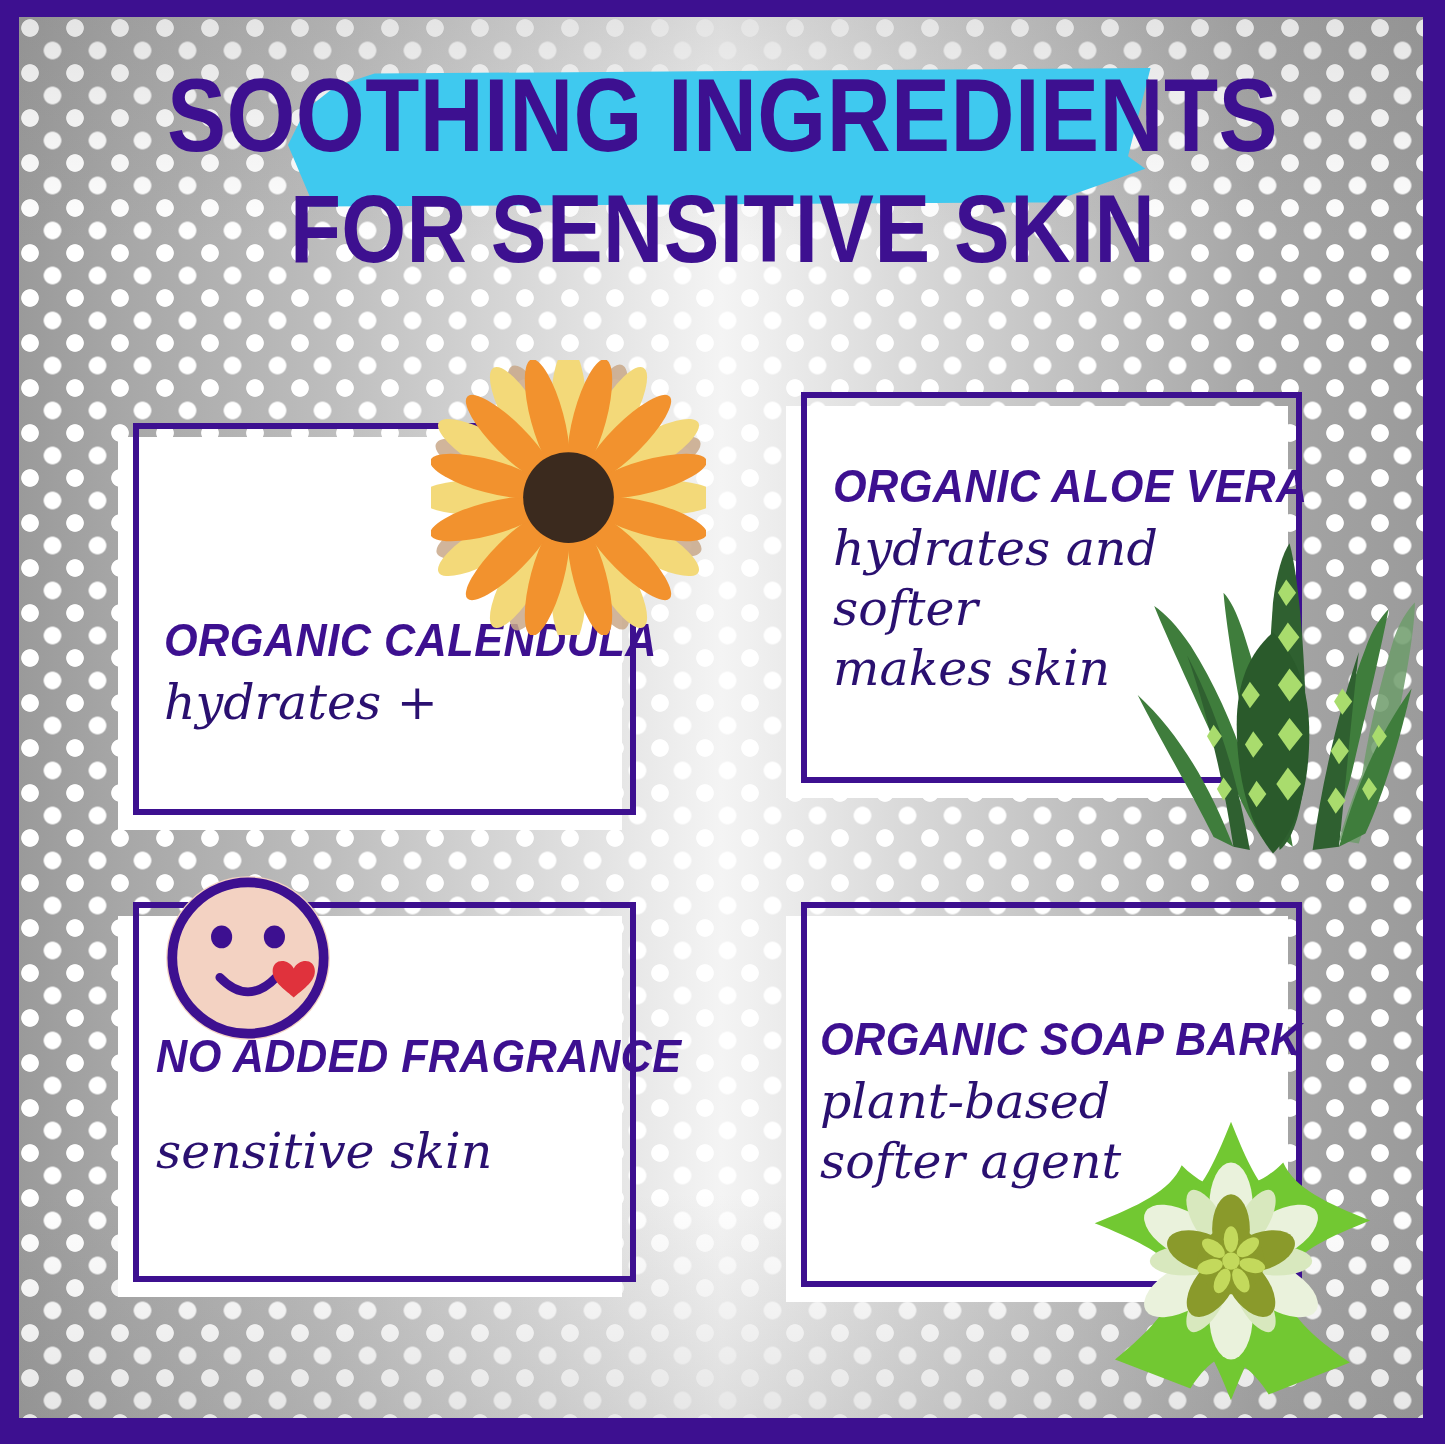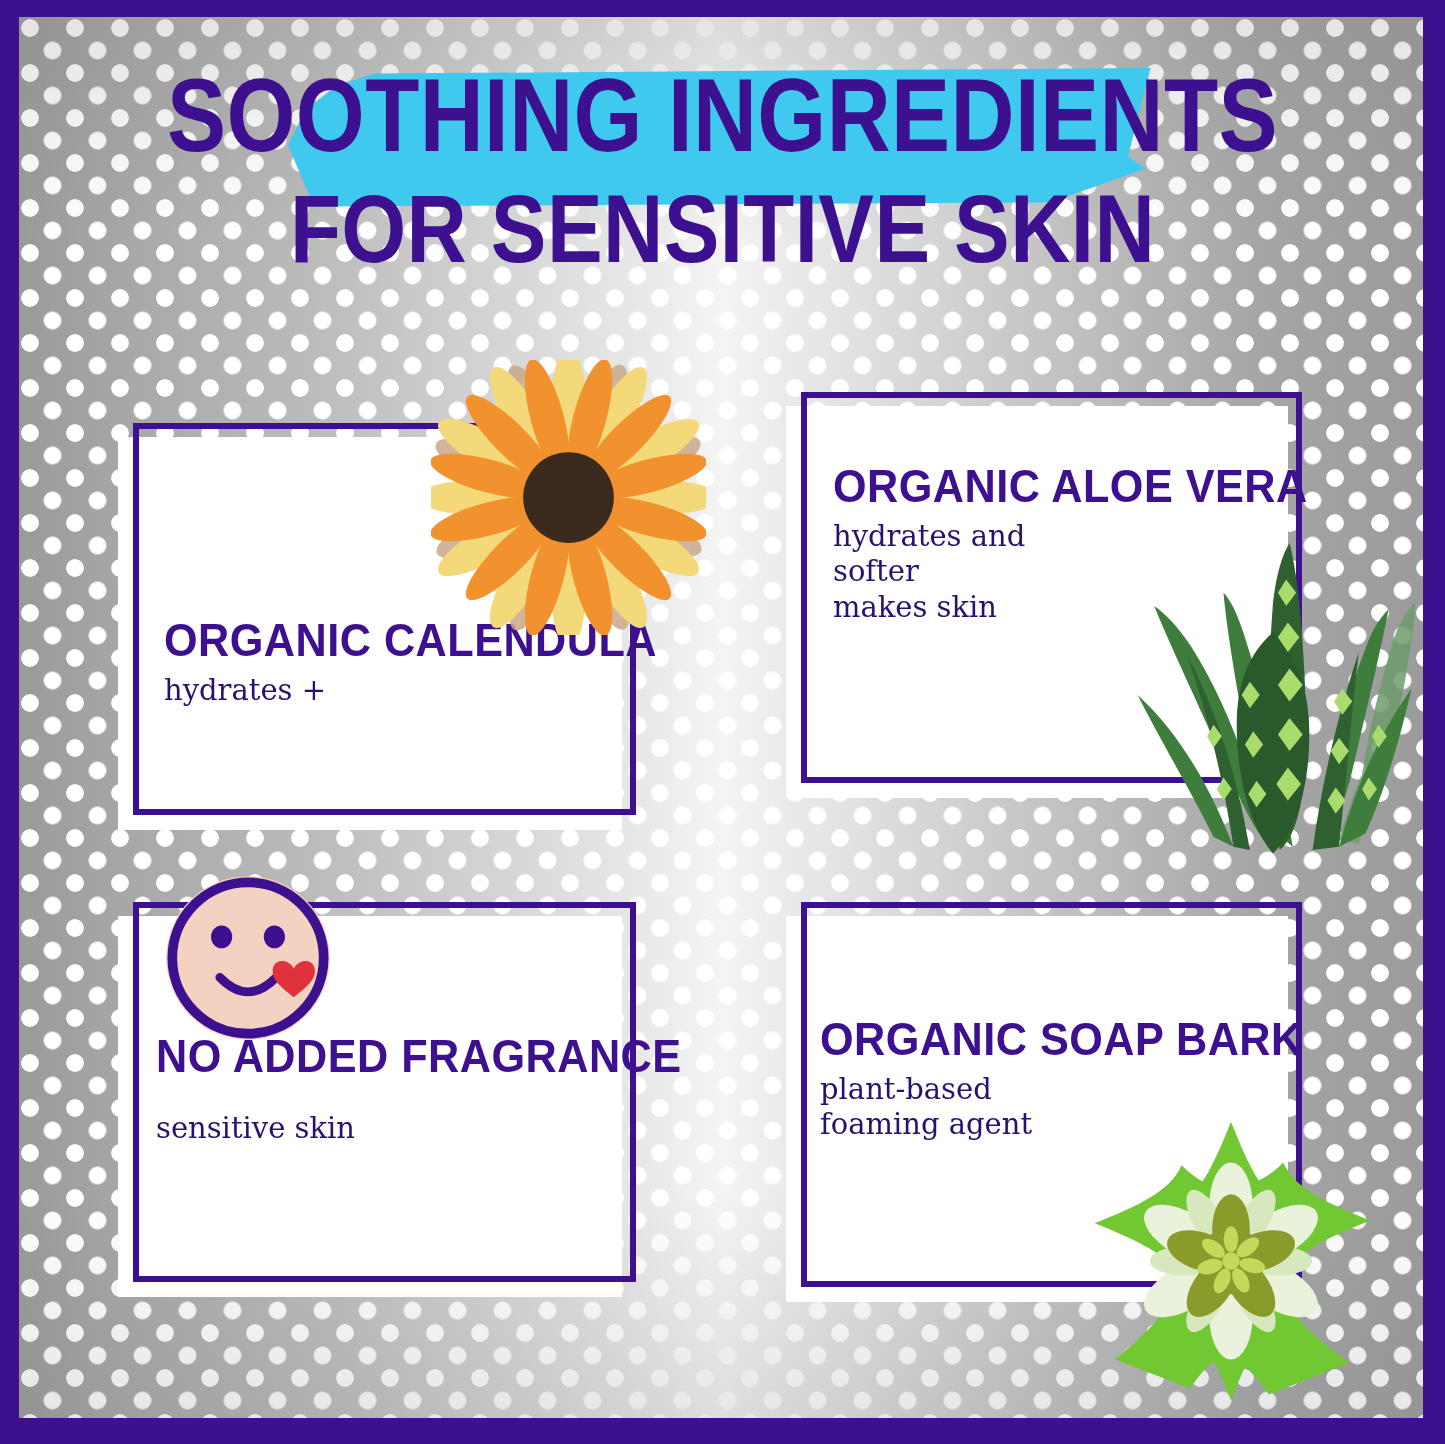--- a/index.html
+++ b/index.html
@@ -116,35 +116,36 @@
     right: -14px;
     bottom: 15px;
     border: 6px solid #3D1090;
     box-sizing: border-box;
   }
   .card-text {
     position: absolute;
     z-index: 7;
     color: #2F1173;
     box-sizing: border-box;
+    font-style: italic;
   }
   .card-head {
     font-family: "Liberation Sans Narrow", "Liberation Sans", sans-serif;
     font-weight: bold;
     font-size: 47px;
     letter-spacing: 0.5px;
     color: #3D1090;
     transform: scaleX(0.92);
     transform-origin: left center;
     white-space: nowrap;
     margin-bottom: 6px;
   }
   .card-body {
     font-family: "DejaVu Serif", "Liberation Serif", serif;
-    font-size: 29px;
+    font-size: 49px;
     line-height: 1.22;
     color: #2A1070;
   }
 
   
   #card-calendula    { left: 118px;  top: 437px;  width: 504px;  height: 393px; }
   #card-aloe         { left: 786px;  top: 406px;  width: 502px;  height: 392px; }
   #card-fragrance    { left: 118px;  top: 916px;  width: 504px;  height: 381px; }
   #card-soapbark     { left: 786px;  top: 916px;  width: 502px;  height: 386px; }
 
@@ -199,34 +200,34 @@
       <div>makes skin</div>
     </div>
   </div>
 
   <div class="card" id="card-fragrance">
     <div class="card-white"></div>
     <div class="card-frame"></div>
   </div>
   <div class="card-text" id="text-fragrance">
     <div class="card-head">NO ADDED FRAGRANCE</div>
-    <div class="card-body" style="margin-top:28px">
+    <div class="card-body" style="margin-top:39px">
       <div>sensitive skin</div>
     </div>
   </div>
 
   <div class="card" id="card-soapbark">
     <div class="card-white"></div>
     <div class="card-frame"></div>
   </div>
   <div class="card-text" id="text-soapbark">
     <div class="card-head">ORGANIC SOAP BARK</div>
     <div class="card-body">
       <div>plant-based</div>
-      <div>foaming agent</div>
+      <div>softer agent</div>
     </div>
   </div>
 
   <svg class="deco" id="deco-calendula" viewBox="0 0 200 200">
     <g>
       <g fill="#C9A98A" opacity="0.85">
         <ellipse cx="100" cy="38" rx="13" ry="42" transform="rotate(22 100 100)"></ellipse>
         <ellipse cx="100" cy="38" rx="13" ry="42" transform="rotate(67 100 100)"></ellipse>
         <ellipse cx="100" cy="38" rx="13" ry="42" transform="rotate(112 100 100)"></ellipse>
         <ellipse cx="100" cy="38" rx="13" ry="42" transform="rotate(157 100 100)"></ellipse>

